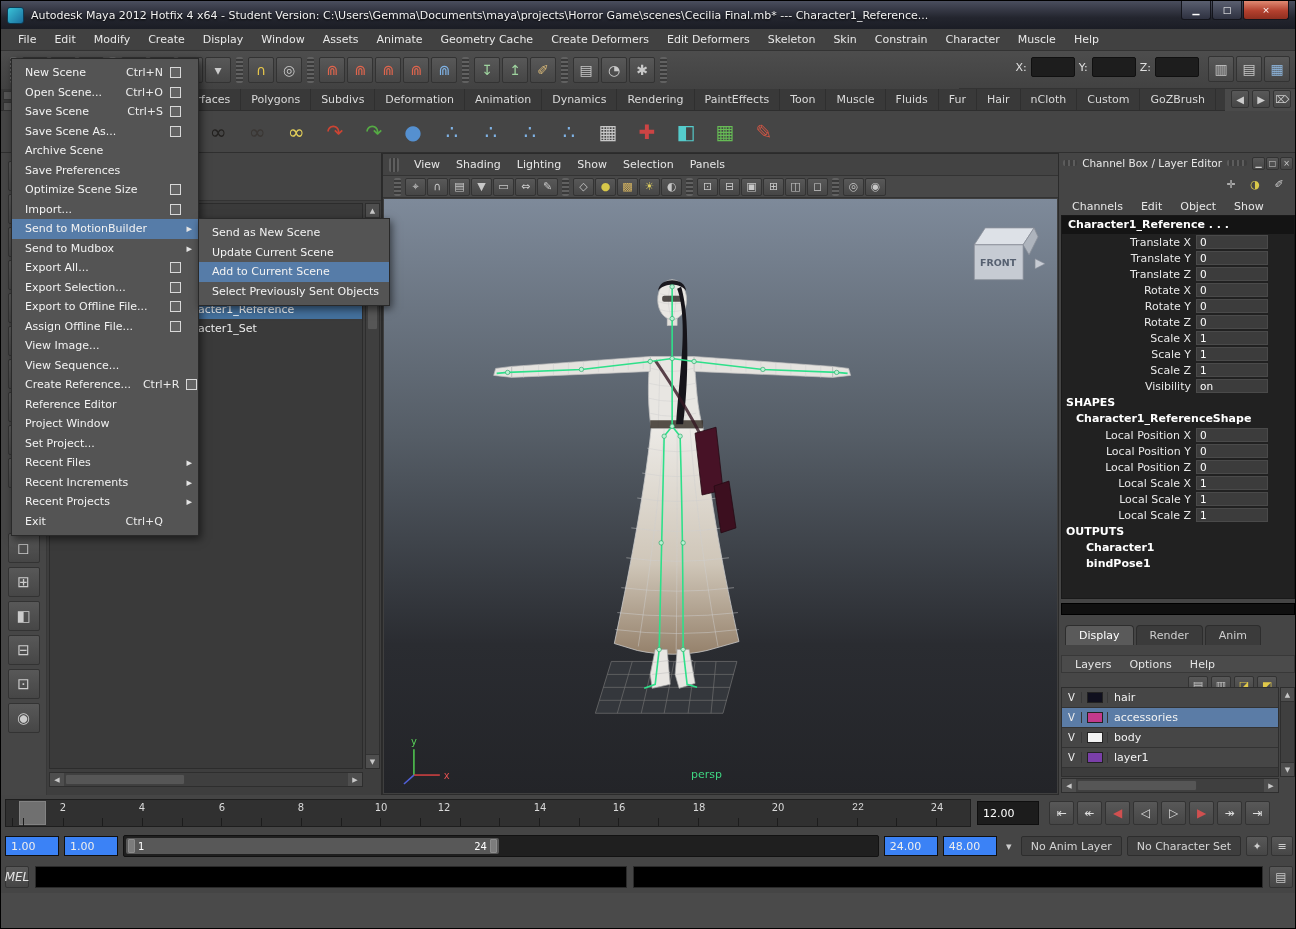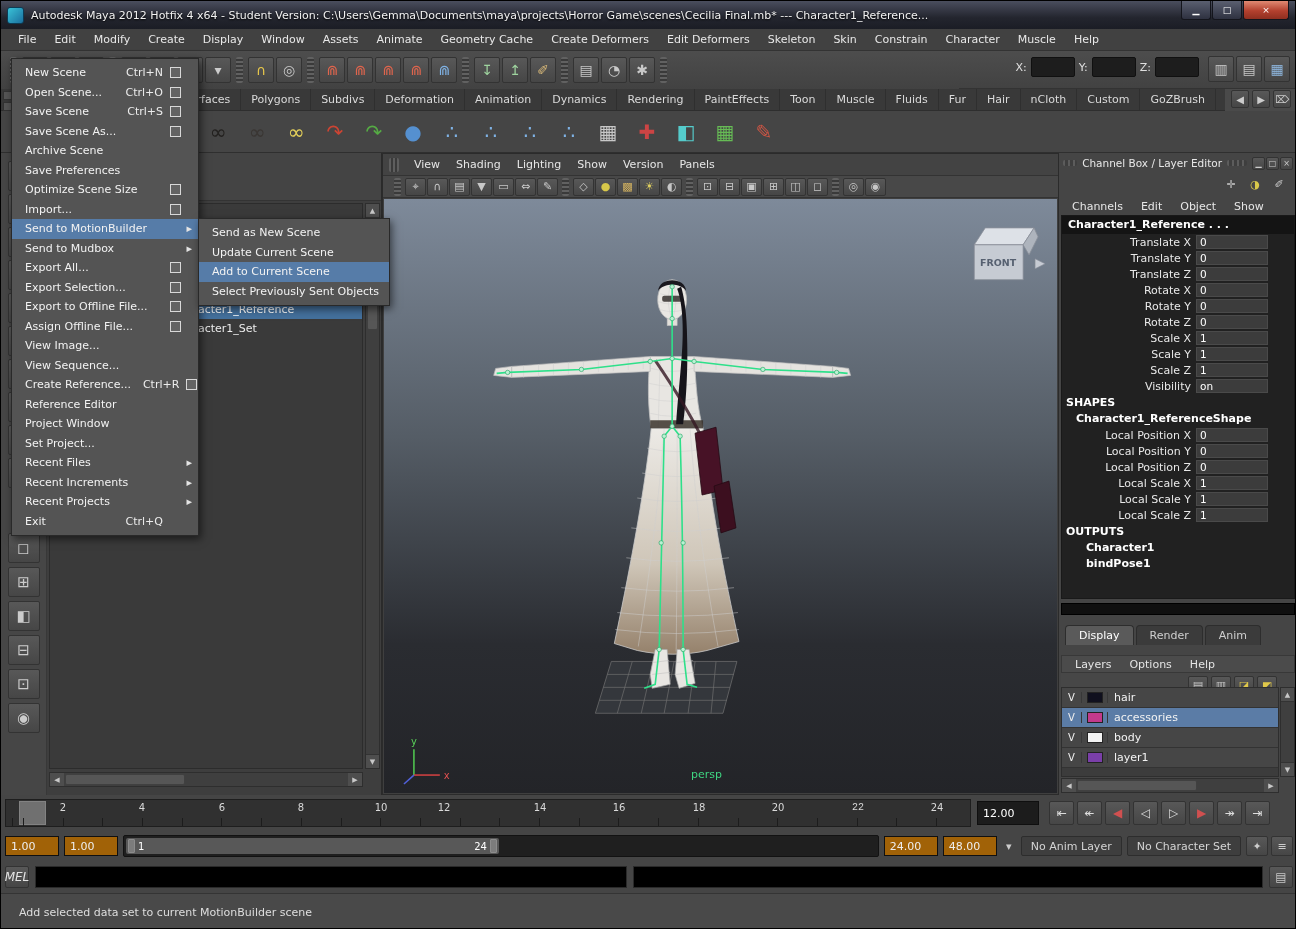--- a/index.html
+++ b/index.html
@@ -126,21 +126,21 @@
 .ts-track{position:relative;width:966px;height:28px;background:#303030;border:1px solid #1e1e1e;flex:none;}
 .ts-label{position:absolute;top:2px;transform:translateX(-50%);font-size:10px;color:#dadada;}
 .ts-ticks{position:absolute;left:0;right:0;bottom:0;height:8px;
   background:repeating-linear-gradient(90deg,#1c1c1c 0 1px,transparent 1px 39.7px);background-position:17px 0;}
 .ts-playhead{position:absolute;left:13px;top:1px;bottom:1px;width:27px;background:#707070;border:1px solid #828282;}
 .ts-current{width:62px;height:24px;background:#1c1c1c;border:1px solid #0f0f0f;color:#fff;display:flex;align-items:center;padding:0 5px;flex:none;}
 .playback{display:flex;gap:3px;margin-left:4px;}
 .pb{width:25px;height:24px;font-size:12px;flex:none;}
 
 .range-row{position:absolute;left:0;top:830px;width:1296px;height:30px;background:#454545;display:flex;align-items:center;padding:0 4px;gap:5px;}
-.r-field{width:54px;height:20px;background:#a16207;border:1px solid #101010;color:#eee;display:flex;align-items:center;padding:0 5px;flex:none;}
+.r-field{width:54px;height:20px;background:#3b82f6;border:1px solid #101010;color:#eee;display:flex;align-items:center;padding:0 5px;flex:none;}
 .r-track{position:relative;flex:1;height:22px;background:#1f1f1f;border:1px solid #121212;border-radius:2px;}
 .r-bar{position:absolute;left:2px;top:2px;bottom:2px;width:calc(50% - 4px);background:#585858;border-radius:2px;
   display:flex;justify-content:space-between;align-items:center;padding:0 2px;}
 .r-handle{width:7px;height:14px;background:#7c7c7c;border:1px solid #8c8c8c;border-radius:1px;}
 .r-lab{font-size:10px;color:#fff;padding:0 3px;}
 .r-caret{width:14px;text-align:center;color:#ccc;}
 .r-box{height:20px;background:#3e3e3e;border:1px solid #2d2d2d;display:flex;align-items:center;padding:0 9px;color:#d4d4d4;border-radius:2px;flex:none;}
 .r-icons{display:flex;gap:3px;}
 .r-icons .ibx{width:22px;height:20px;font-size:11px;}
 
@@ -543,21 +543,21 @@
 
     <div class="viewport">
       <div class="vp-menus">
         <div class="vp-grip"></div>
         <span style="display:flex;">
 
         <span class="vp-menu-item">View</span>
             <span class="vp-menu-item">Shading</span>
             <span class="vp-menu-item">Lighting</span>
             <span class="vp-menu-item">Show</span>
-            <span class="vp-menu-item">Version</span>
+            <span class="vp-menu-item">Selection</span>
             <span class="vp-menu-item">Panels</span>
           </span>
       </div>
       <div class="vp-toolbar">
 
           <span class="ibx vpi grip">
             
           </span>
 
           <span class="ibx vpi">
@@ -1059,23 +1059,20 @@
     <div class="mel-input"></div>
     <div class="mel-output"></div>
     <div style="display:flex;">
 
         <span class="ibx" style="width:24px;height:22px;">
           <span style="color: rgb(200, 200, 200);">▤</span>
         </span>
       </div>
   </div>
 
-  <div class="help-row">
-    <span>Add selected data set to current MotionBuilder scene</span>
-  </div>
 
   <div class="menu" id="file-menu">
 
       <div class="menu-item">
         <span class="lab">New Scene</span>
         <span class="sc">Ctrl+N</span>
         <span class="ob show"></span>
         <span class="sub">▸</span>
       </div>
 

